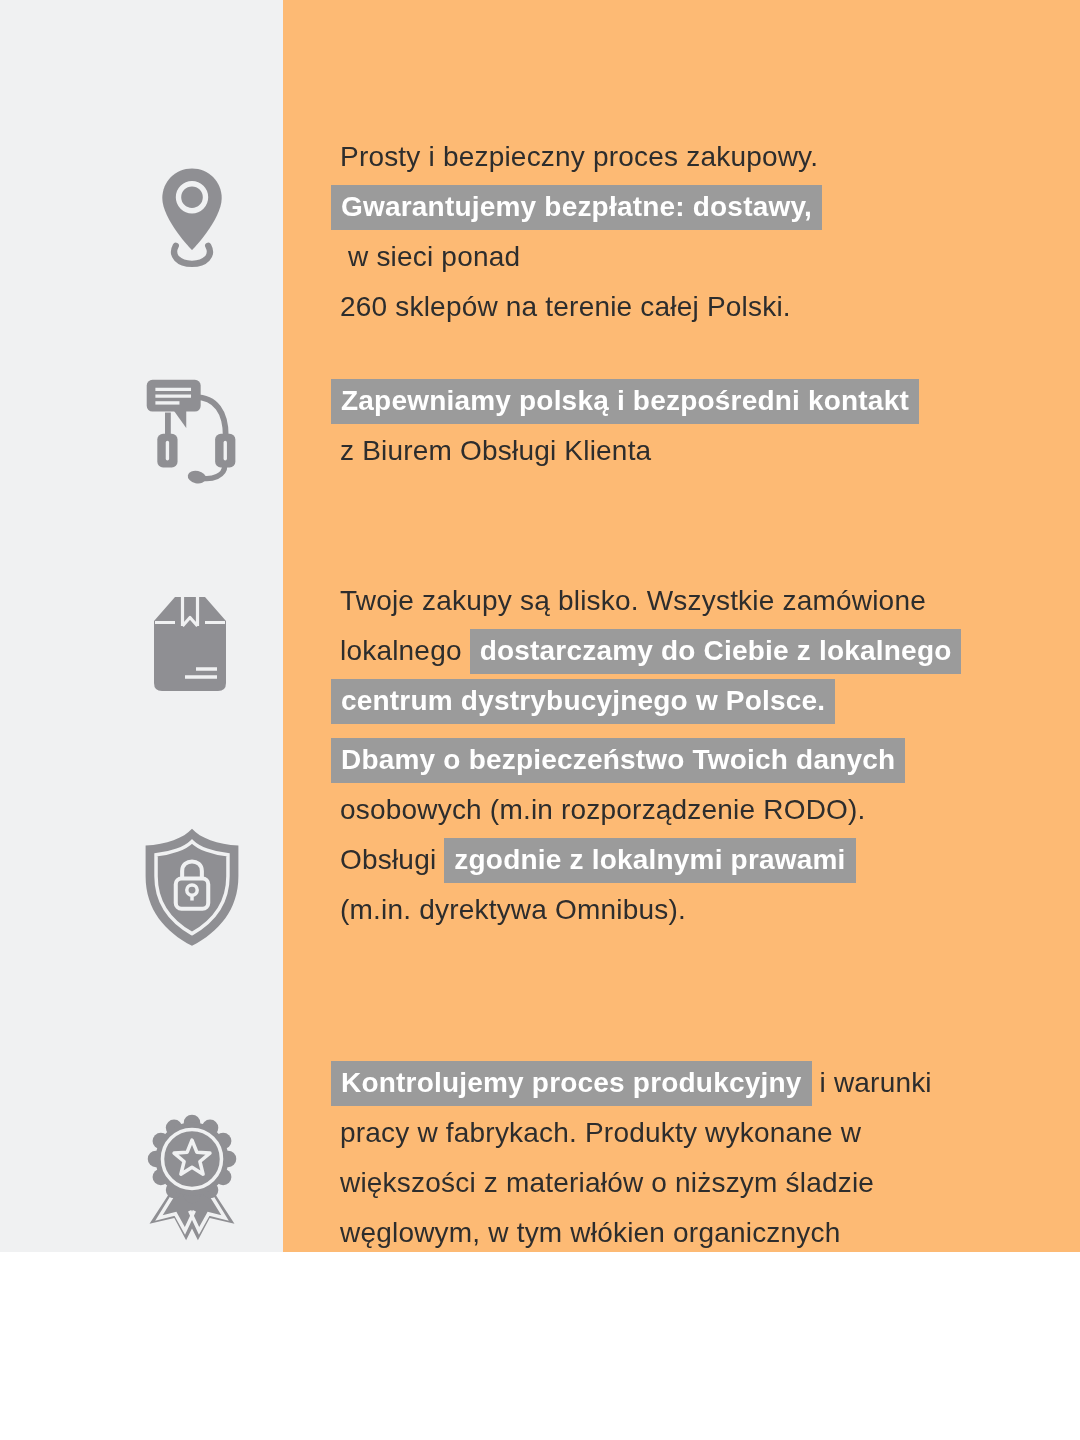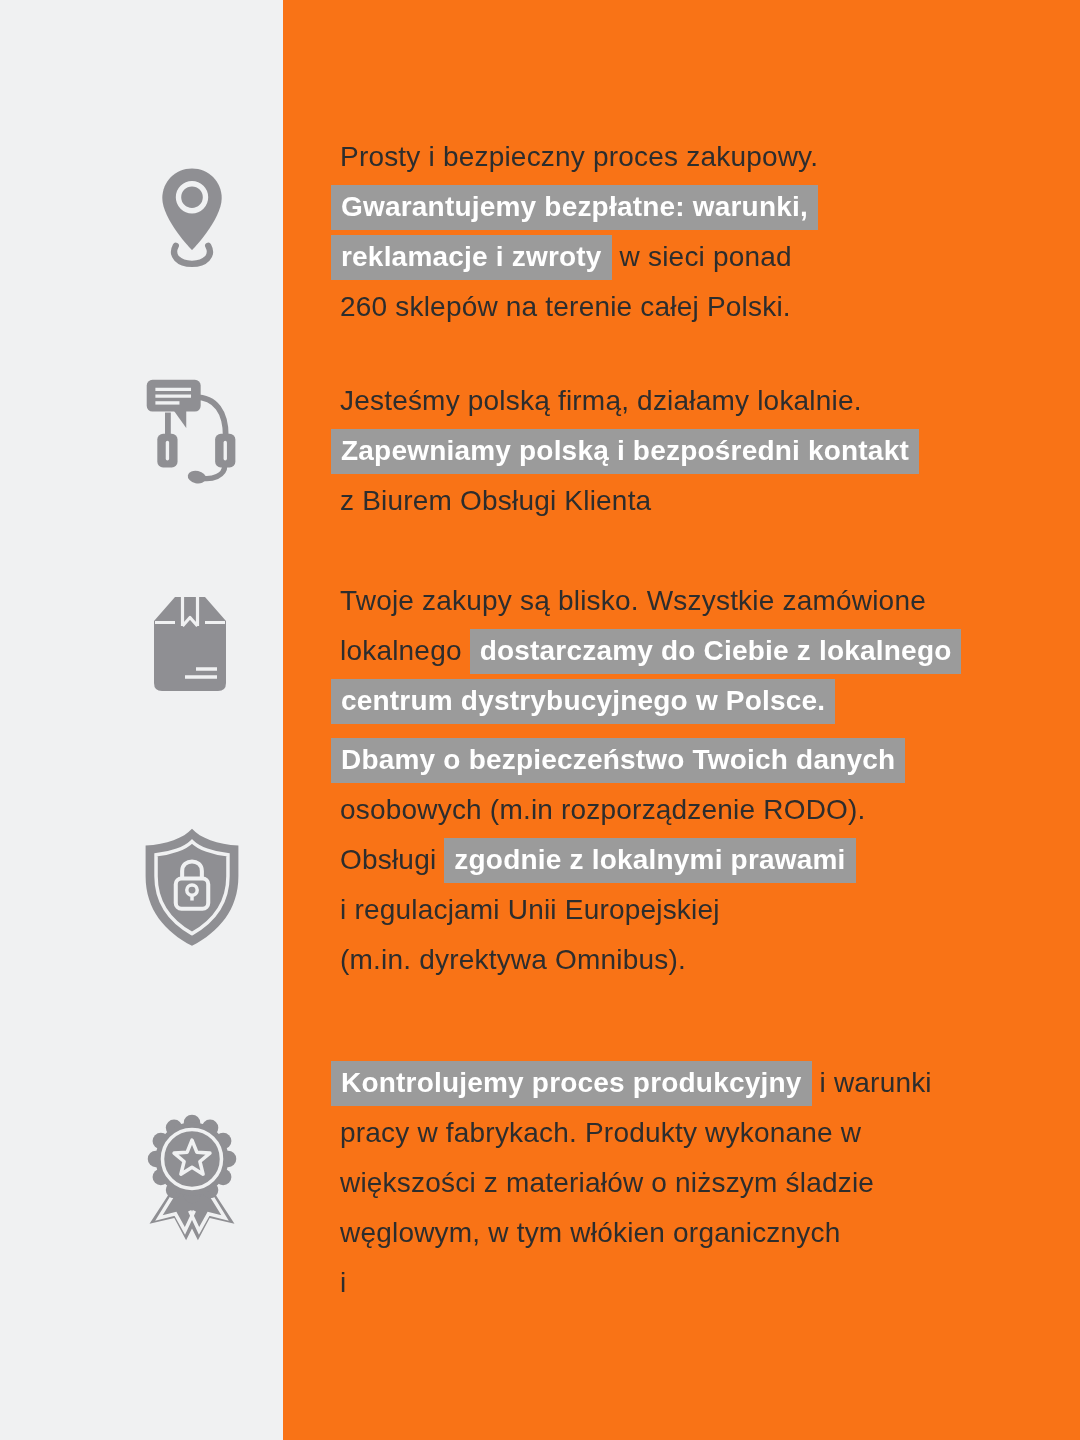--- a/index.html
+++ b/index.html
@@ -5,21 +5,21 @@
   :root{
     --band-bg:#f0f1f2;
     --icon:#8f8f93;
     --hl-bg:#9b9b9b;
     --text:#2d2d2d;
     --hl-text:#ffffff;
   }
   *{margin:0;padding:0;box-sizing:border-box;}
   html,body{width:1080px;height:1440px;background:#ffffff;}
   body{font-family:"Liberation Sans","DejaVu Sans",sans-serif;}
-  .page{position:relative;width:1080px;height:1440px;overflow:hidden;background:#f97316;}
+  .page{position:relative;width:1080px;height:1252px;overflow:hidden;background:#fdba74;}
   .band{position:absolute;left:0;top:0;width:283px;height:1440px;background:var(--band-bg);}
   .icon-col{position:absolute;left:0;top:0;width:283px;height:1440px;}
   .icon{position:absolute;}
   .icon svg{display:block;width:100%;height:auto;}
   .content{position:absolute;left:331px;top:0;width:700px;height:1440px;}
   .section{position:absolute;left:0;width:700px;}
   .line{display:flex;align-items:center;height:50px;}
   .seg{white-space:pre;font-size:28px;line-height:1;}
   .seg.plain{color:var(--text);font-weight:400;letter-spacing:.2px;}
   .seg.plain:first-child{padding-left:9px;}
@@ -101,34 +101,30 @@
           <path d="M50 28 L54.1 38.3 L65.2 39.1 L56.7 46.2 L59.4 56.9 L50 51 L40.6 56.9 L43.3 46.2 L34.8 39.1 L45.9 38.3 Z" fill="none" stroke="var(--band-bg)" stroke-width="3" stroke-linejoin="round"></path>
         </svg>
       </div>
     </div>
   <div class="content">
       <div class="section" style="top: 132px;">
         <div class="line">
           <span class="seg plain">Prosty i bezpieczny proces zakupowy.</span>
         </div>
         <div class="line">
-          <span class="seg hl">Gwarantujemy bezpłatne: warunki,</span>
+          <span class="seg hl">Gwarantujemy bezpłatne: dostawy,</span>
         </div>
         <div class="line">
-          <span class="seg hl">reklamacje i zwroty</span>
           <span class="seg plain"> w sieci ponad</span>
         </div>
         <div class="line">
           <span class="seg plain">260 sklepów na terenie całej Polski.</span>
         </div>
       </div>
       <div class="section" style="top: 376px;">
-        <div class="line">
-          <span class="seg plain">Jesteśmy polską firmą, działamy lokalnie.</span>
-        </div>
         <div class="line">
           <span class="seg hl">Zapewniamy polską i bezpośredni kontakt</span>
         </div>
         <div class="line">
           <span class="seg plain">z Biurem Obsługi Klienta</span>
         </div>
       </div>
       <div class="section" style="top: 576px;">
         <div class="line">
           <span class="seg plain">Twoje zakupy są blisko. Wszystkie zamówione</span>
@@ -146,23 +142,20 @@
           <span class="seg hl">Dbamy o bezpieczeństwo Twoich danych</span>
         </div>
         <div class="line">
           <span class="seg plain">osobowych (m.in rozporządzenie RODO).</span>
         </div>
         <div class="line">
           <span class="seg plain">Obsługi </span>
           <span class="seg hl">zgodnie z lokalnymi prawami</span>
         </div>
         <div class="line">
-          <span class="seg plain">i regulacjami Unii Europejskiej</span>
-        </div>
-        <div class="line">
           <span class="seg plain">(m.in. dyrektywa Omnibus).</span>
         </div>
       </div>
       <div class="section" style="top: 1058px;">
         <div class="line">
           <span class="seg hl">Kontrolujemy proces produkcyjny</span>
           <span class="seg plain"> i warunki</span>
         </div>
         <div class="line">
           <span class="seg plain">pracy w fabrykach. Produkty wykonane w</span>

